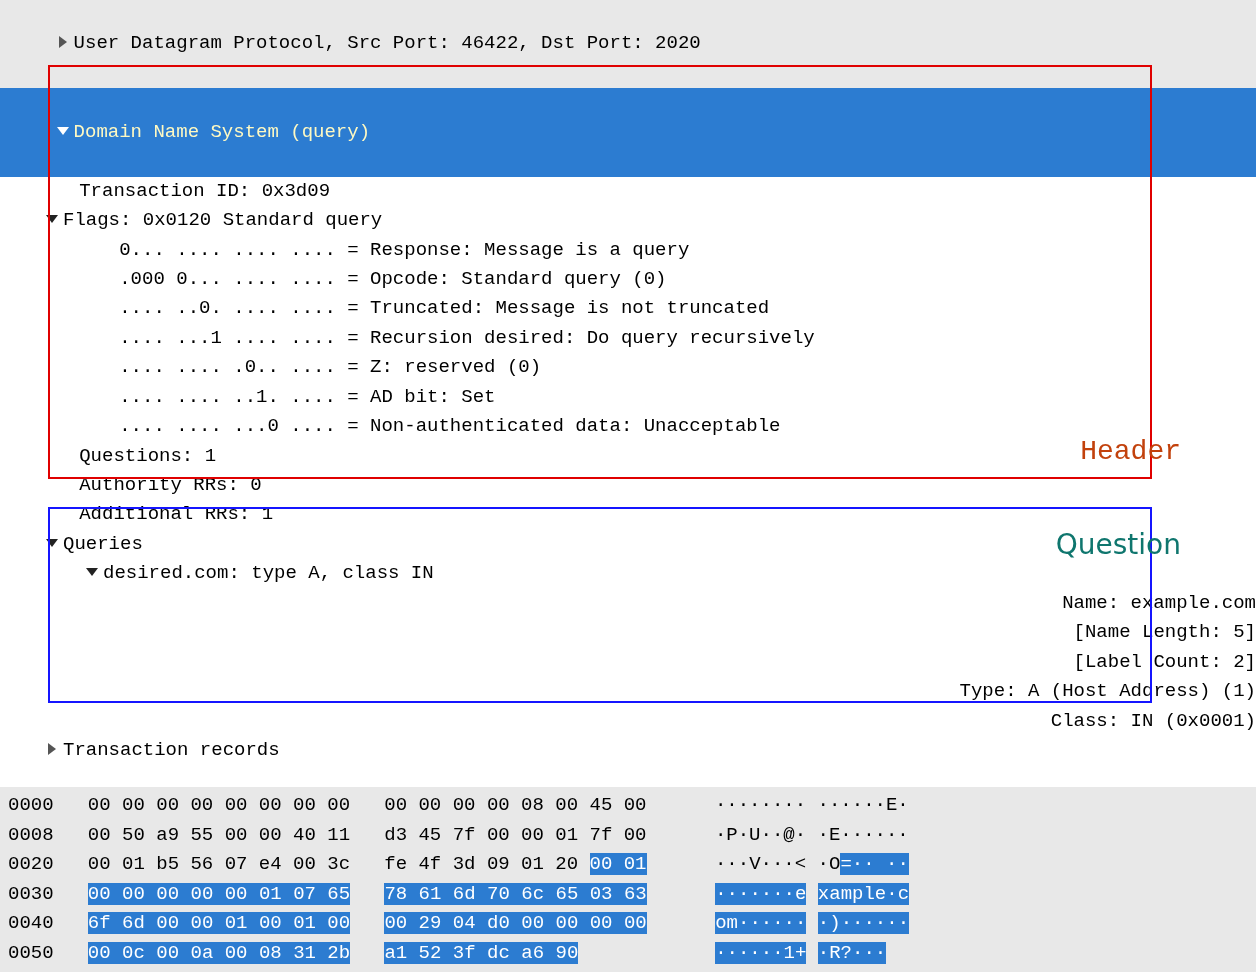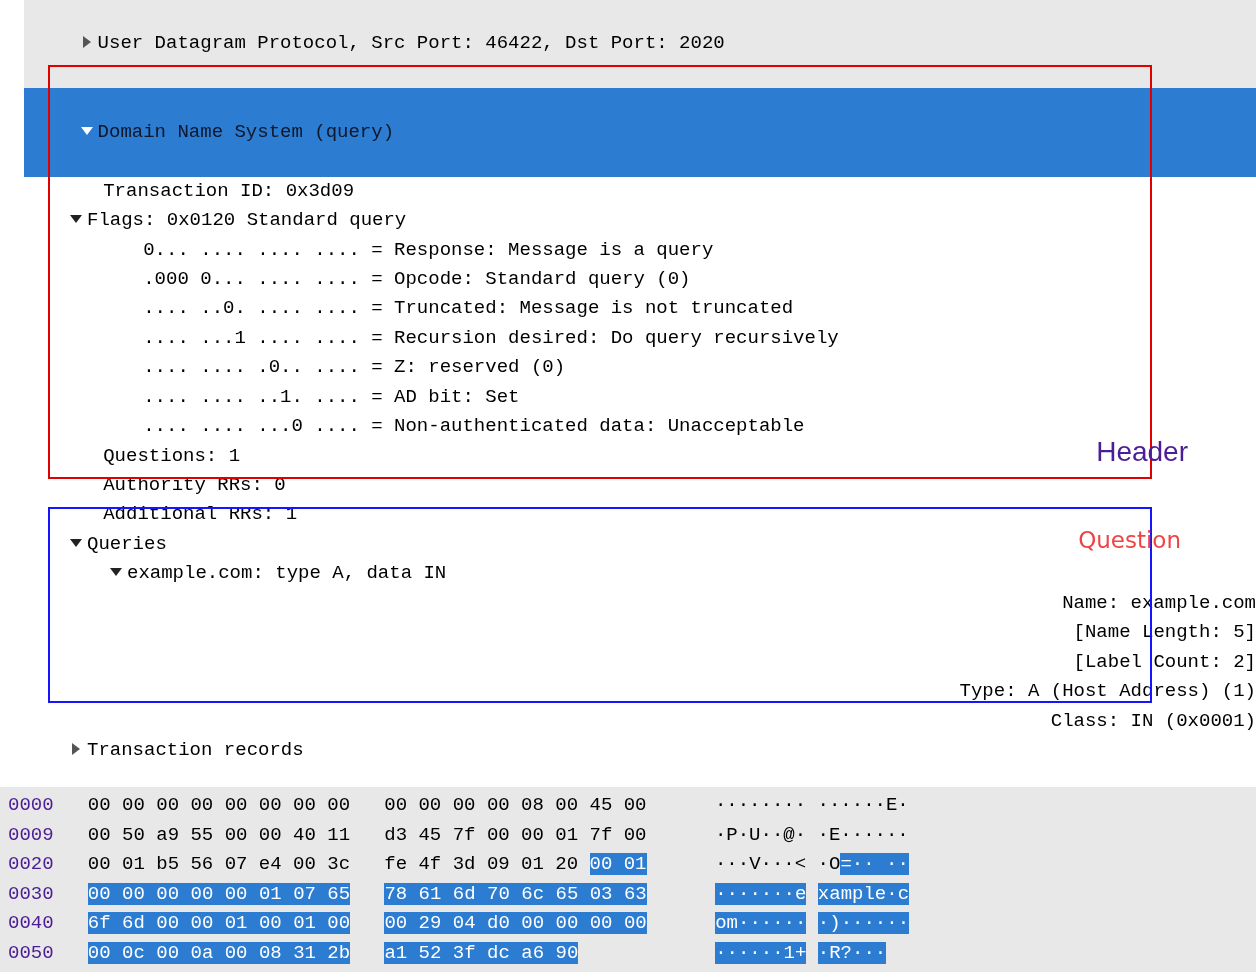--- a/index.html
+++ b/index.html
@@ -8,33 +8,32 @@
     font-family: "Liberation Mono", "DejaVu Sans Mono", Consolas, monospace;
     font-size: 19px;
     background: #fff;
     color: #000;
     line-height: 1.55;
     width: 1256px;
   }
   .tree-pane {
     background: #fff;
     padding: 0 0 8px 0;
-    margin-left: 24px;
   }
   .row {
     white-space: pre;
     position: relative;
     padding-left: 10px;
   }
   .row.bg-grey {
     background: #e8e8e8;
   }
   .row.selected {
     background: #2c7cd1;
-    color: #0f172a;
+    color: #fef9c3;
   }
   .toggle {
     display: inline-block;
     width: 14px;
     height: 14px;
     margin-right: 4px;
     vertical-align: -1px;
   }
   .toggle svg { display: block; }
   .toggle.collapsed svg path { fill: #555; }
@@ -46,47 +45,47 @@
   .indent-3 { padding-left: 125px; text-align: right; }
   .box {
     position: absolute;
     border: 2px solid;
     pointer-events: none;
   }
   .box-red { border-color: #e00000; left: 48px; top: 65px; width: 1100px; height: 410px; }
   .box-blue { border-color: #1515ff; left: 48px; top: 507px; width: 1100px; height: 192px; }
   .label-red {
     position: absolute;
-    right: 68px;
+    right: 75px;
     top: 430px;
-    color: #4c1d95;
+    color: #c2410c;
     font-size: 28px;
-    font-family: Liberation Sans, sans-serif;
+    font-family: Liberation Mono, monospace;
   }
   .label-blue {
     position: absolute;
     right: 75px;
     top: 523px;
-    color: #ef4444;
-    font-size: 23px;
+    color: #0f766e;
+    font-size: 28px;
     font-family: "DejaVu Sans", Arial, sans-serif;
   }
   .hex-pane {
     background: #e8e8e8;
     padding: 4px 0;
     margin-top: 14px;
     font-family: "Liberation Mono", "DejaVu Sans Mono", Consolas, monospace;
     font-size: 19px;
     line-height: 1.55;
   }
   .hex-row {
     white-space: pre;
     padding: 0 8px;
   }
-  .hex-offset { color: #4c1d95; }
+  .hex-offset { color: #000000; }
   .hex-sel { background: #2c7cd1; color: #fff; }
   .rel-container { position: relative; }
 </style>
 </head>
 <body>
 
 <div class="rel-container">
 
 <div class="tree-pane">
 
@@ -119,21 +118,21 @@
   <div class="row indent-1">   <span>Questions: 1</span></div>
   <div class="row indent-1">   <span>Authority RRs: 0</span></div>
   <div class="row indent-1">   <span>Additional RRs: 1</span></div>
 
   <div class="row indent-1"><span class="toggle expanded"><svg width="14" height="14">
             <path d="M1 3 L13 3 L7 11 Z"></path>
           </svg></span><span>Queries</span></div>
 
   <div class="row indent-2"><span class="toggle expanded"><svg width="14" height="14">
             <path d="M1 3 L13 3 L7 11 Z"></path>
-          </svg></span><span>example.com: type A, data IN</span></div>
+          </svg></span><span>desired.com: type A, class IN</span></div>
 
   <div class="row indent-3">   <span>Name: example.com</span></div>
   <div class="row indent-3">   <span>[Name Length: 5]</span></div>
   <div class="row indent-3">   <span>[Label Count: 2]</span></div>
   <div class="row indent-3">   <span>Type: A (Host Address) (1)</span></div>
   <div class="row indent-3">   <span>Class: IN (0x0001)</span></div>
 
   <div class="row indent-1"><span class="toggle collapsed"><svg width="14" height="14">
             <path d="M3 1 L11 7 L3 13 Z"></path>
           </svg></span><span>Transaction records</span></div>
@@ -142,18 +141,18 @@
 
 <div class="box box-red"></div>
 <div class="box box-blue"></div>
 <div class="label-red">Header</div>
 <div class="label-blue">Question</div>
 
 </div>
 
 <div class="hex-pane" id="hex-pane">
     <div class="hex-row"><span class="hex-offset">0000</span>   00 00 00 00 00 00 00 00   00 00 00 00 08 00 45 00      ········ ······E·</div>
-    <div class="hex-row"><span class="hex-offset">0009</span>   00 50 a9 55 00 00 40 11   d3 45 7f 00 00 01 7f 00      ·P·U··@· ·E······</div>
+    <div class="hex-row"><span class="hex-offset">0008</span>   00 50 a9 55 00 00 40 11   d3 45 7f 00 00 01 7f 00      ·P·U··@· ·E······</div>
     <div class="hex-row"><span class="hex-offset">0020</span>   00 01 b5 56 07 e4 00 3c   fe 4f 3d 09 01 20 <span class="hex-sel">00 </span><span class="hex-sel">01</span>      ···V···&lt; ·O<span class="hex-sel">=</span><span class="hex-sel">·</span><span class="hex-sel">·</span><span class="hex-sel"> </span><span class="hex-sel">·</span><span class="hex-sel">·</span></div>
     <div class="hex-row"><span class="hex-offset">0030</span>   <span class="hex-sel">00 </span><span class="hex-sel">00 </span><span class="hex-sel">00 </span><span class="hex-sel">00 </span><span class="hex-sel">00 </span><span class="hex-sel">01 </span><span class="hex-sel">07 </span><span class="hex-sel">65</span>   <span class="hex-sel">78 </span><span class="hex-sel">61 </span><span class="hex-sel">6d </span><span class="hex-sel">70 </span><span class="hex-sel">6c </span><span class="hex-sel">65 </span><span class="hex-sel">03 </span><span class="hex-sel">63</span>      <span class="hex-sel">·</span><span class="hex-sel">·</span><span class="hex-sel">·</span><span class="hex-sel">·</span><span class="hex-sel">·</span><span class="hex-sel">·</span><span class="hex-sel">·</span><span class="hex-sel">e</span> <span class="hex-sel">x</span><span class="hex-sel">a</span><span class="hex-sel">m</span><span class="hex-sel">p</span><span class="hex-sel">l</span><span class="hex-sel">e</span><span class="hex-sel">·</span><span class="hex-sel">c</span></div>
     <div class="hex-row"><span class="hex-offset">0040</span>   <span class="hex-sel">6f </span><span class="hex-sel">6d </span><span class="hex-sel">00 </span><span class="hex-sel">00 </span><span class="hex-sel">01 </span><span class="hex-sel">00 </span><span class="hex-sel">01 </span><span class="hex-sel">00</span>   <span class="hex-sel">00 </span><span class="hex-sel">29 </span><span class="hex-sel">04 </span><span class="hex-sel">d0 </span><span class="hex-sel">00 </span><span class="hex-sel">00 </span><span class="hex-sel">00 </span><span class="hex-sel">00</span>      <span class="hex-sel">o</span><span class="hex-sel">m</span><span class="hex-sel">·</span><span class="hex-sel">·</span><span class="hex-sel">·</span><span class="hex-sel">·</span><span class="hex-sel">·</span><span class="hex-sel">·</span> <span class="hex-sel">·</span><span class="hex-sel">)</span><span class="hex-sel">·</span><span class="hex-sel">·</span><span class="hex-sel">·</span><span class="hex-sel">·</span><span class="hex-sel">·</span><span class="hex-sel">·</span></div>
     <div class="hex-row"><span class="hex-offset">0050</span>   <span class="hex-sel">00 </span><span class="hex-sel">0c </span><span class="hex-sel">00 </span><span class="hex-sel">0a </span><span class="hex-sel">00 </span><span class="hex-sel">08 </span><span class="hex-sel">31 </span><span class="hex-sel">2b</span>   <span class="hex-sel">a1 </span><span class="hex-sel">52 </span><span class="hex-sel">3f </span><span class="hex-sel">dc </span><span class="hex-sel">a6 </span><span class="hex-sel">90</span>            <span class="hex-sel">·</span><span class="hex-sel">·</span><span class="hex-sel">·</span><span class="hex-sel">·</span><span class="hex-sel">·</span><span class="hex-sel">·</span><span class="hex-sel">1</span><span class="hex-sel">+</span> <span class="hex-sel">·</span><span class="hex-sel">R</span><span class="hex-sel">?</span><span class="hex-sel">·</span><span class="hex-sel">·</span><span class="hex-sel">·</span></div>
   </div>
 
 </body></html>

